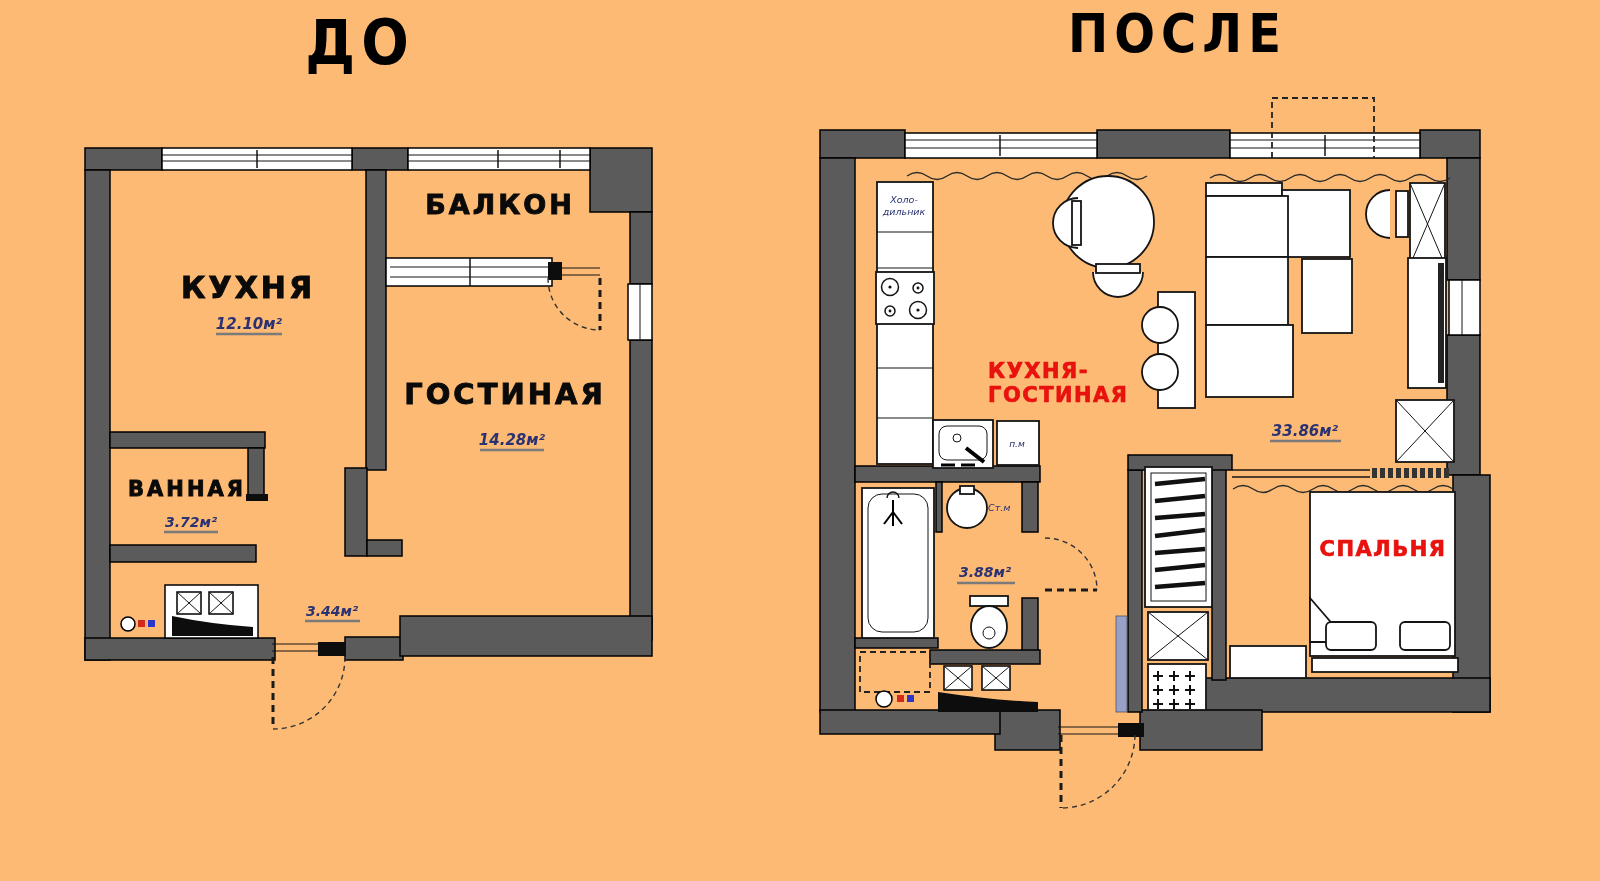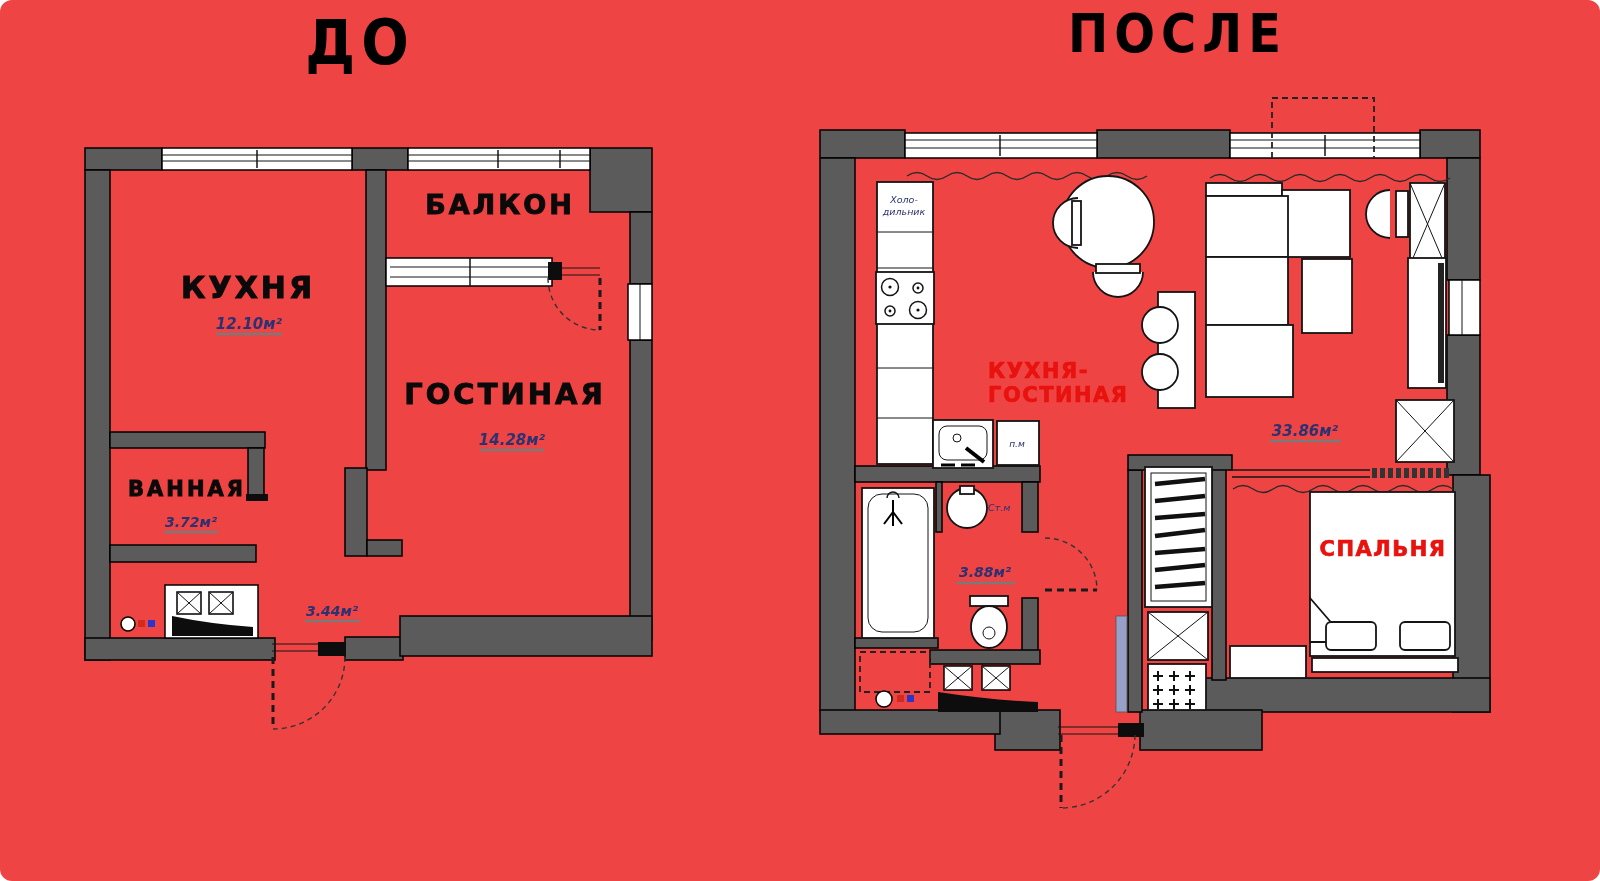--- a/index.html
+++ b/index.html
@@ -1,17 +1,17 @@
 <!DOCTYPE html>
 <html><head>
 <meta charset="utf-8">
 <style>
   html,body{margin:0;padding:0;background:#fff;}
-  .canvas{position:relative;width:1600px;height:881px;background:#ef4444;overflow:hidden;
-          font-family:"DejaVu Sans",sans-serif;border-radius:12px;}
+  .canvas{position:relative;width:1600px;height:881px;background:#fdba74;overflow:hidden;
+          font-family:"DejaVu Sans",sans-serif;}
   .plan-title{position:absolute;font-family:"DejaVu Sans",sans-serif;font-weight:bold;color:#000;
               letter-spacing:6px;transform:scaleY(1.12);transform-origin:top center;}
   #title-before{left:255px;top:6px;width:210px;text-align:center;font-size:56px;}
   #title-after{left:975px;top:2px;width:405px;text-align:center;font-size:48px;}
   svg{position:absolute;left:0;top:0;}
   svg text{font-family:"DejaVu Sans",sans-serif;}
   .wall{fill:#5b5b5b;stroke:#000;stroke-width:1.5;}
   .white-box{fill:#ffffff;stroke:#000;stroke-width:1.5;}
   .furn{fill:#ffffff;stroke:#141414;stroke-width:1.8;}
   .ln{stroke:#141414;stroke-width:1.5;fill:none;}

